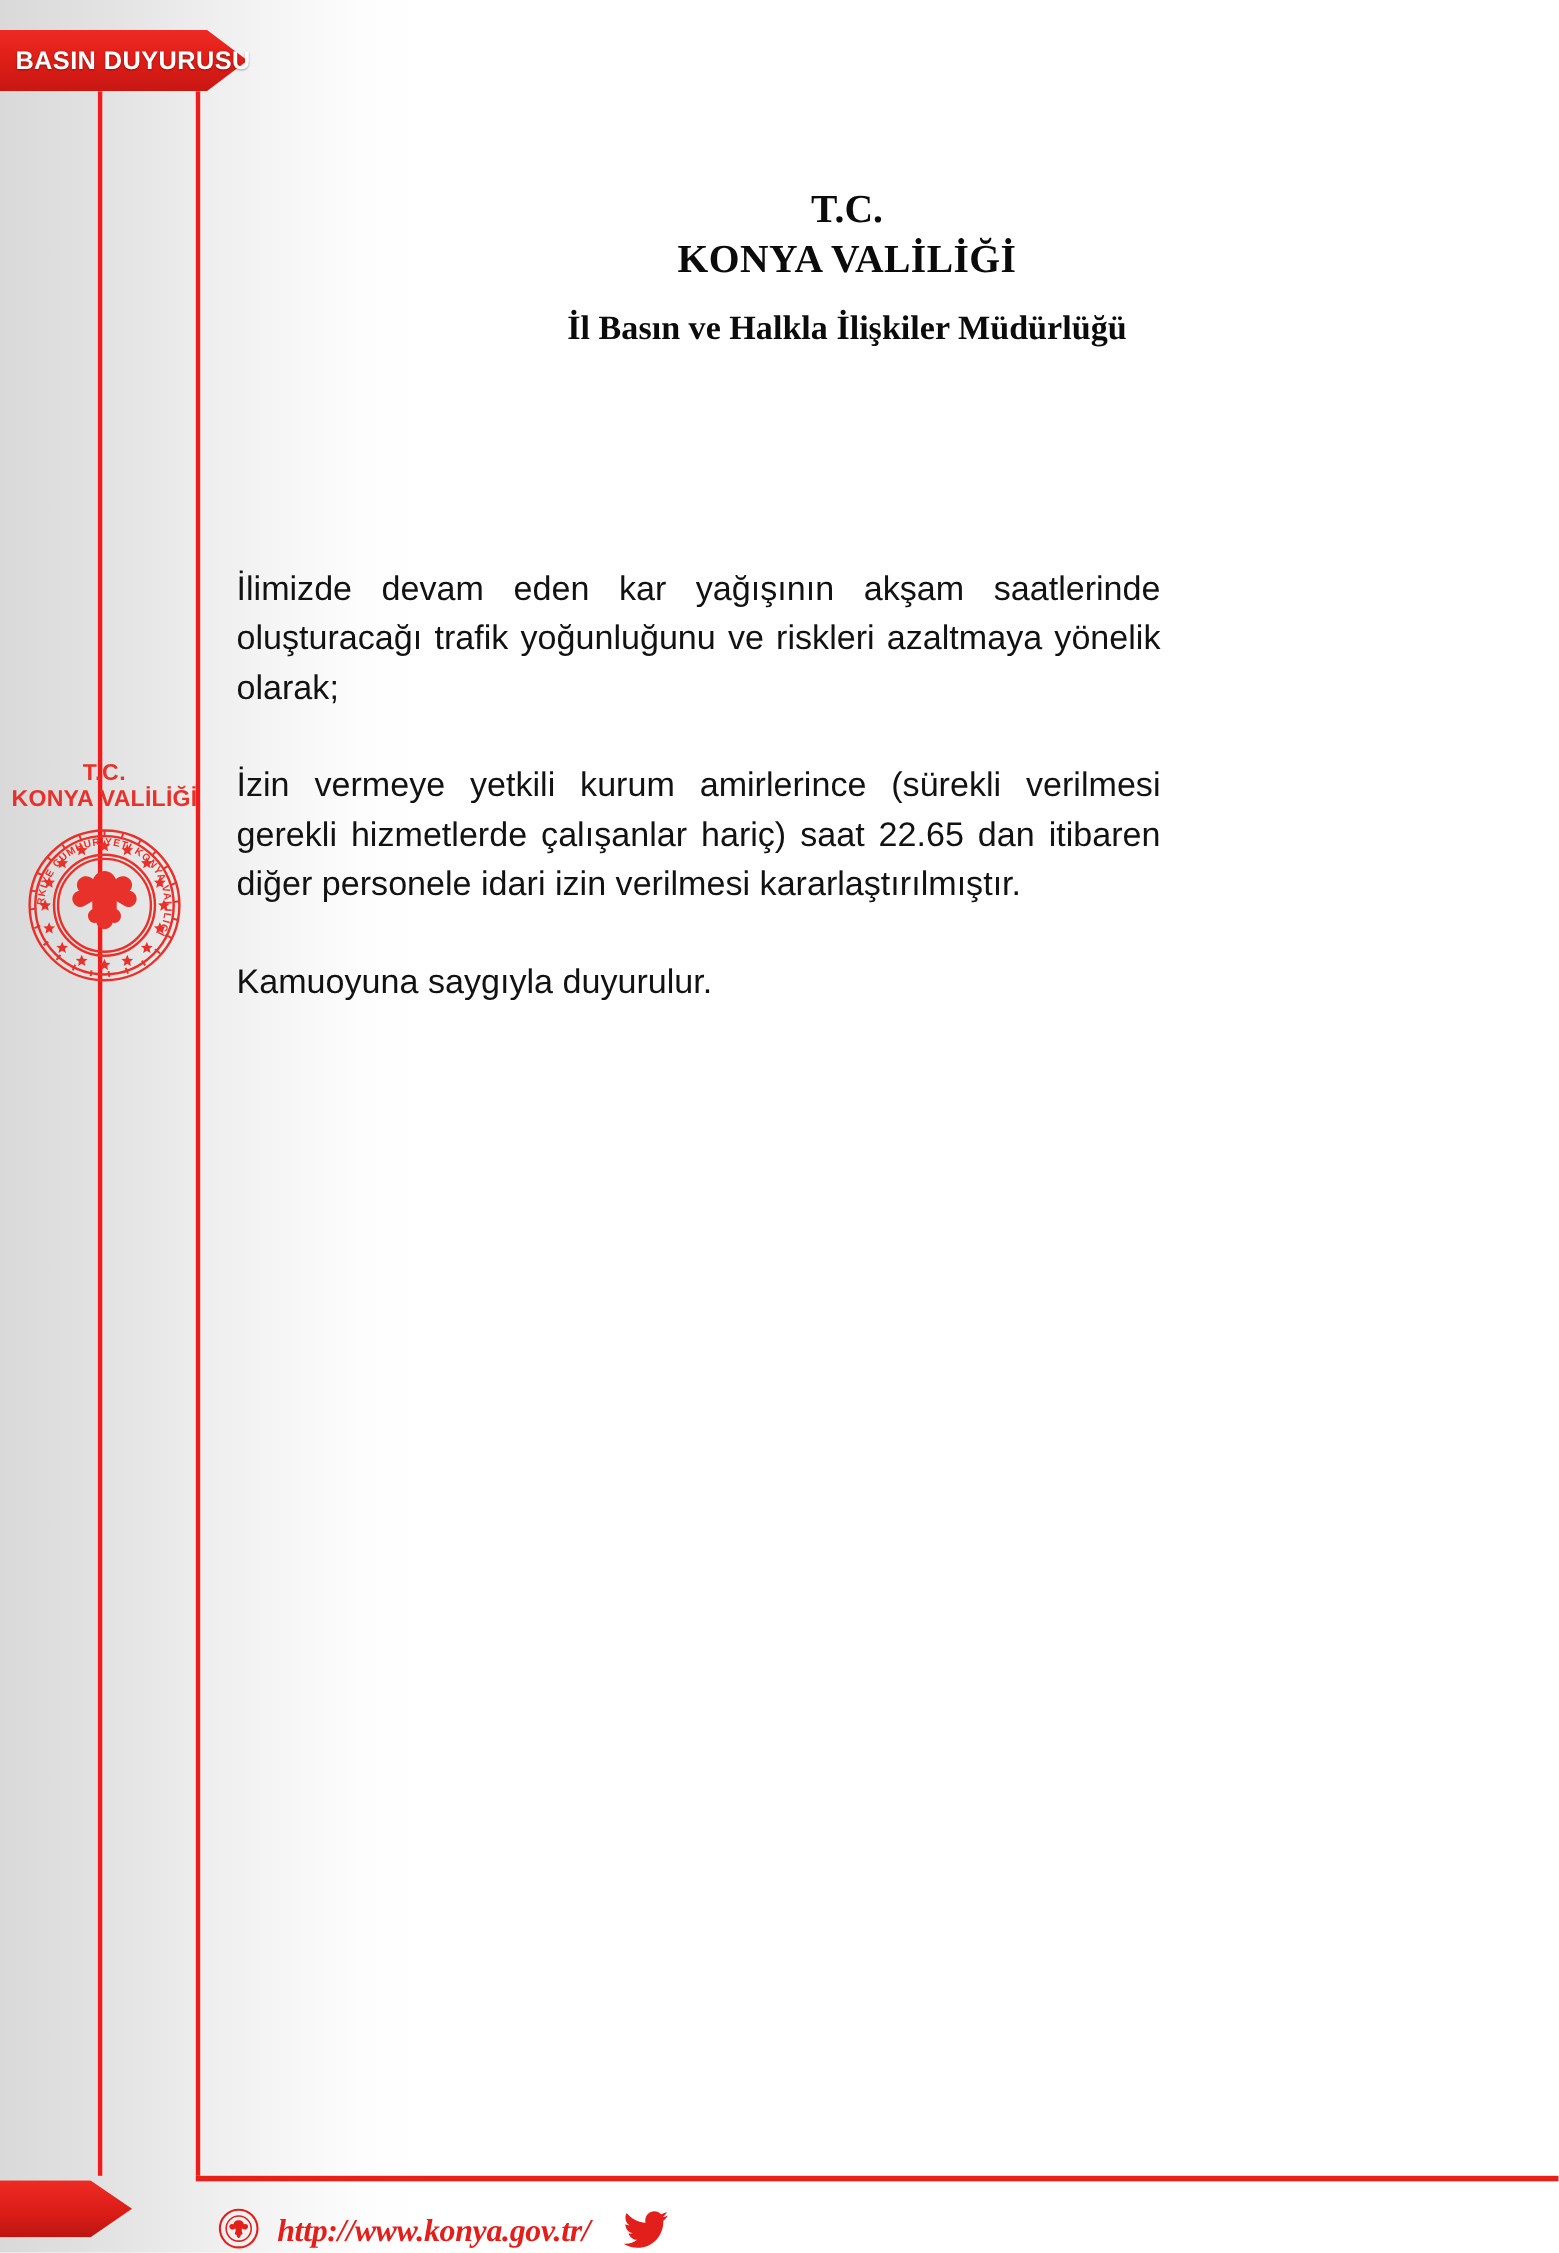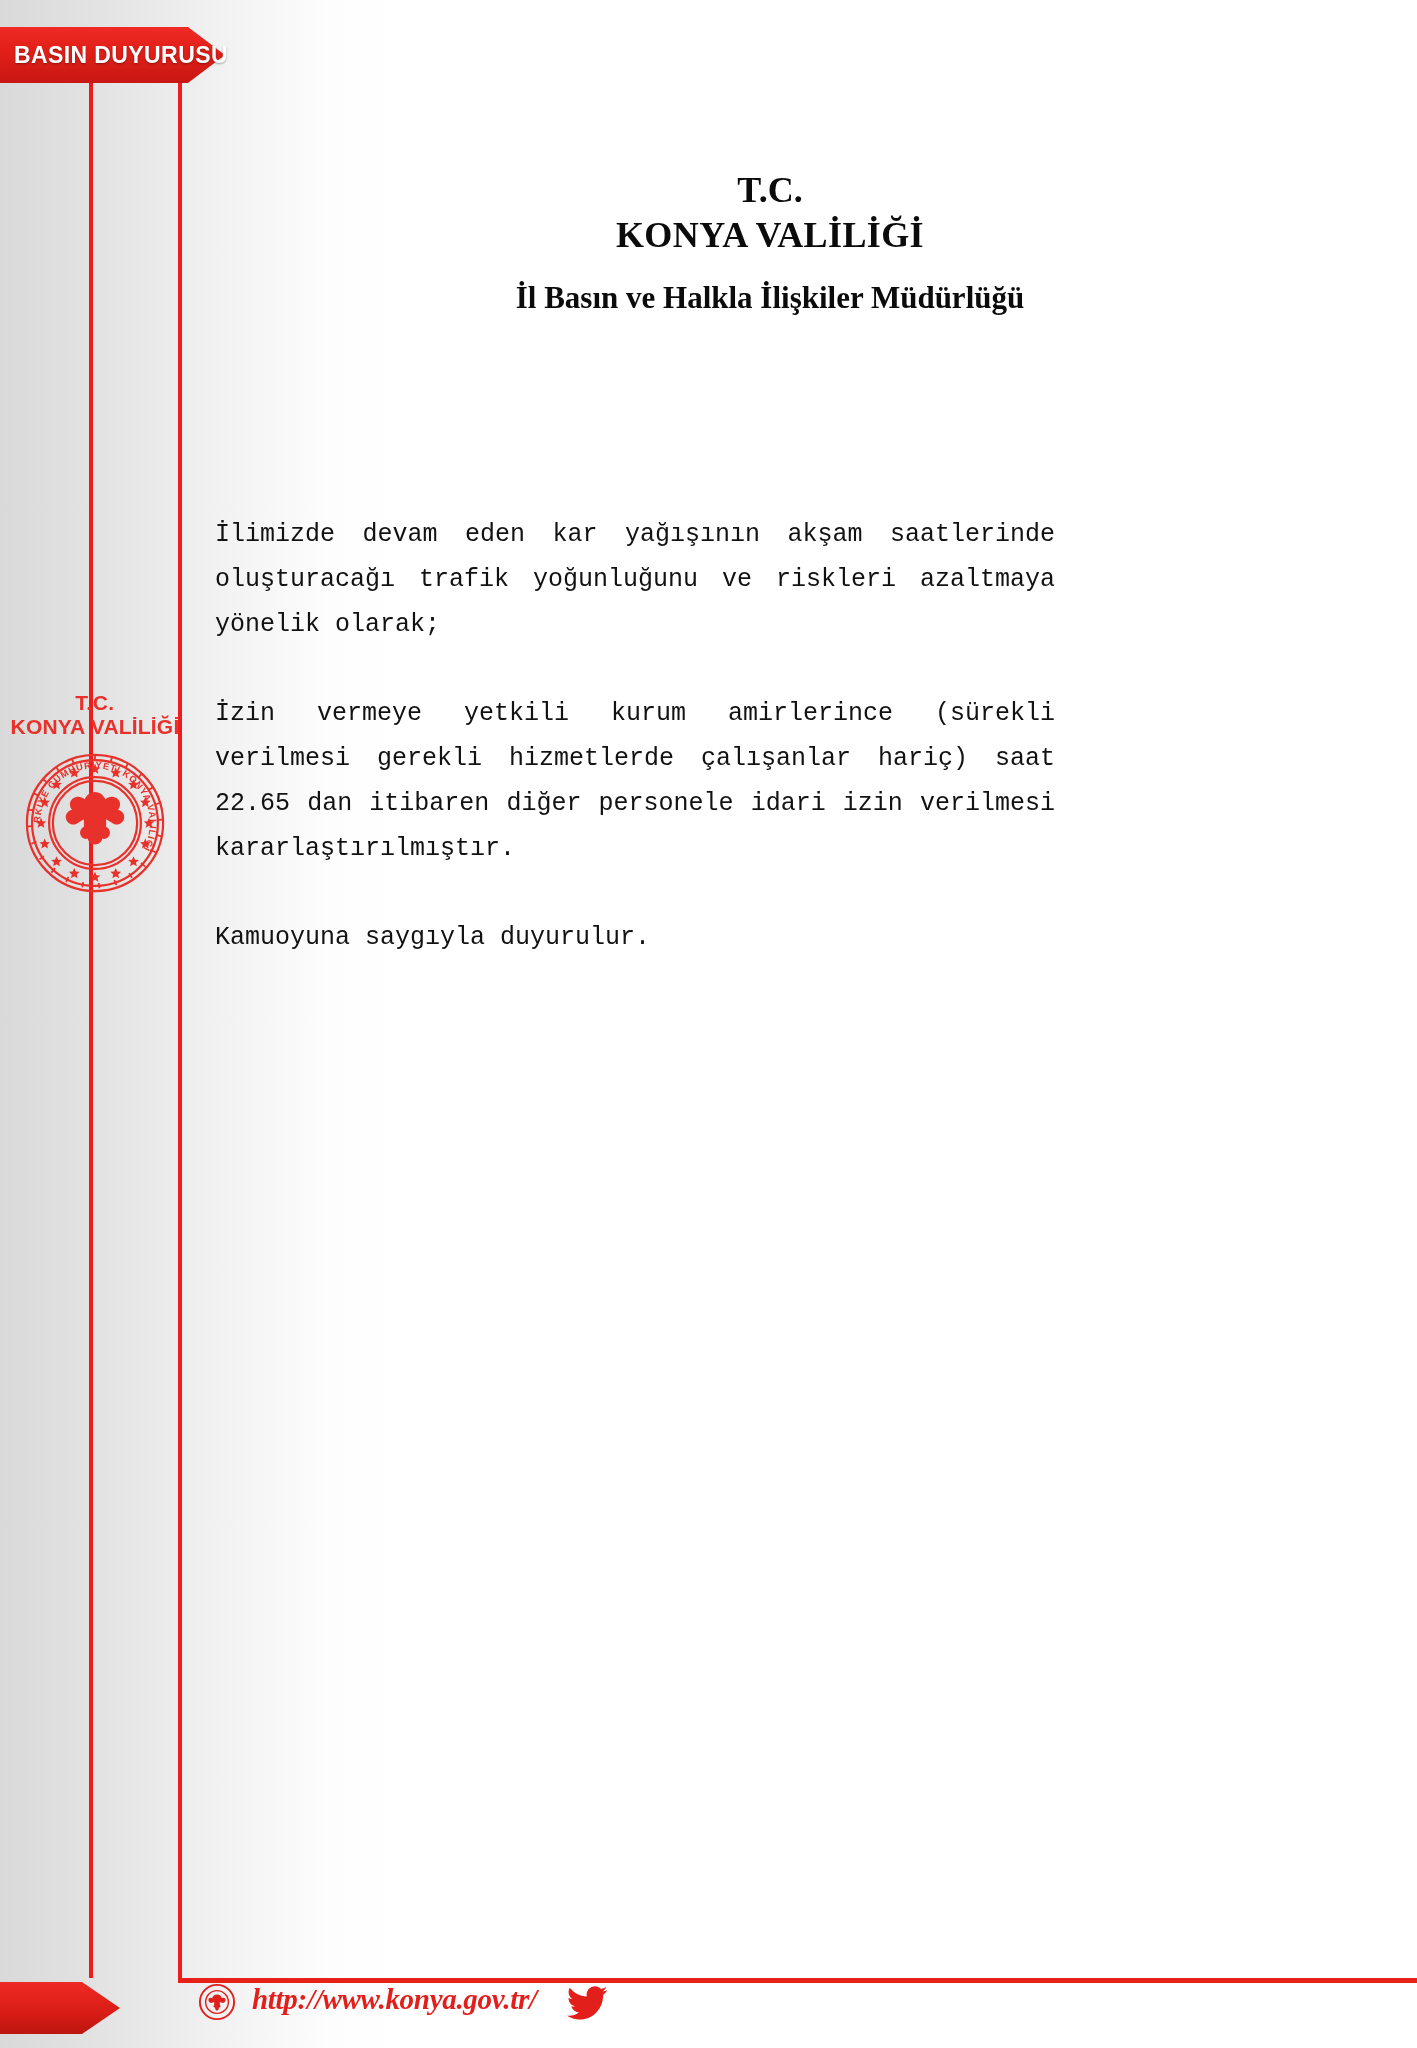--- a/index.html
+++ b/index.html
@@ -137,22 +137,22 @@
 
   
   .body-copy {
     position: absolute;
     left: 215px;
     top: 512px;
     width: 840px;
     color: #121212;
   }
   .para {
-    font-family: Liberation Mono, monospace;
-    font-size: 25px;
+    font-family: Liberation Sans, sans-serif;
+    font-size: 31px;
     line-height: 45px;
     text-align: justify;
     text-justify: inter-word;
     margin: 0 0 44px 0;
   }
   .para:last-child { margin-bottom: 0; }
   .para-closing {
     text-align: left;
   }
 
@@ -175,21 +175,21 @@
     -webkit-clip-path: polygon(0 0, 82px 0, 120px 50%, 82px 100%, 0 100%);
     clip-path: polygon(0 0, 82px 0, 120px 50%, 82px 100%, 0 100%);
   }
   .footer-strip {
     position: absolute;
     left: 120px;
     right: 0;
     top: 1983px;
     height: 62px;
     display: flex;
-    align-items: flex-start;
+    align-items: flex-end;
     gap: 16px;
     padding-left: 78px;
     box-sizing: border-box;
   }
   .footer-link {
     color: #e21f1a;
     font-family: "Liberation Serif", serif;
     font-style: italic;
     font-weight: bold;
     font-size: 29px;

